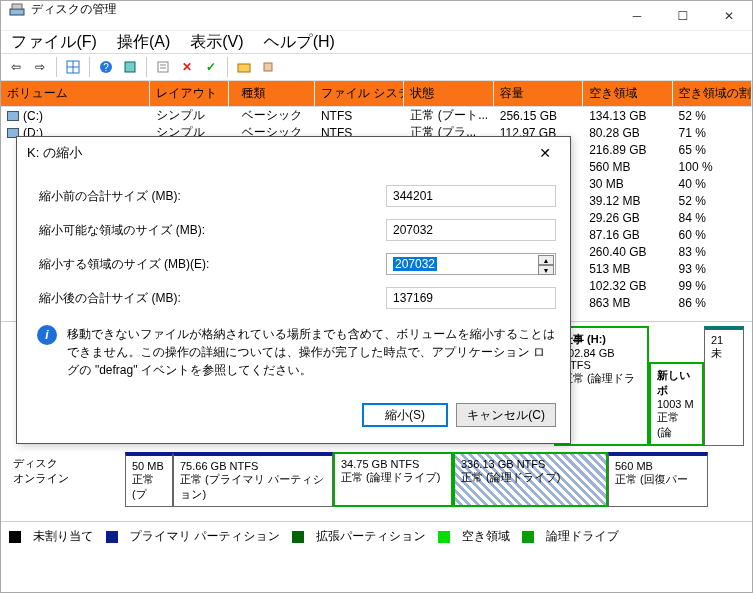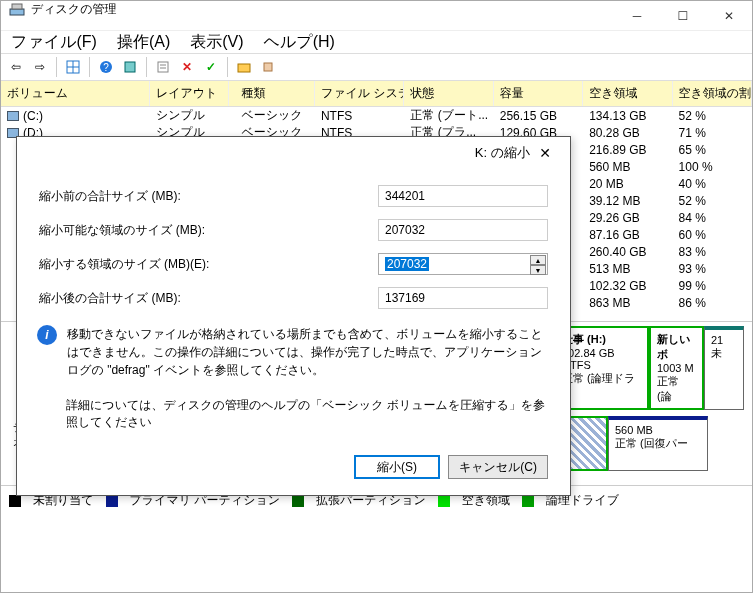--- a/index.html
+++ b/index.html
@@ -9,21 +9,21 @@
   .titlebar .icon { width: 16px; height: 16px; margin-right: 6px; }
   .titlebar .title { flex: 1; font-size: 12px; }
   .win-btns { display: flex; }
   .win-btn { width: 46px; height: 30px; display: flex; align-items: center; justify-content: center; color: #333; }
   .menubar { height: 22px; display: flex; align-items: center; padding: 0 6px; gap: 12px; font-size: 16px; }
   .menubar span { padding: 2px 4px; }
   .toolbar { height: 28px; border-top: 1px solid #ddd; border-bottom: 1px solid #ddd; display: flex; align-items: center; padding: 0 4px; gap: 2px; }
   .tb-btn { width: 22px; height: 22px; display: flex; align-items: center; justify-content: center; border: 1px solid transparent; }
   .tb-sep { width: 1px; height: 20px; background: #ccc; margin: 0 3px; }
   .list-area { position: relative; }
-  .list-header { display: flex; background: #fef9c3; border-bottom: 1px solid #ddd; }
+  .list-header { display: flex; background: #f97316; border-bottom: 1px solid #ddd; }
   .list-header > div { padding: 4px 6px; border-right: 1px solid #eee; font-size: 12px; overflow: hidden; white-space: nowrap; }
   .list-rows { }
   .list-row { display: flex; height: 17px; align-items: center; font-size: 12px; }
   .list-row > div { padding: 0 6px; overflow: hidden; white-space: nowrap; }
   .vol-icon { display: inline-block; width: 12px; height: 10px; background: #8bb6de; border: 1px solid #456; margin-right: 4px; vertical-align: middle; }
   .c0 { width: 150px; } .c1 { width: 80px; } .c2 { width: 80px; margin-left: 6px; } .c3 { width: 90px; } .c4 { width: 90px; } .c5 { width: 90px; } .c6 { width: 90px; } .c7 { width: 80px; }
 
   .graphical { margin-top: 10px; border-top: 1px solid #ccc; padding: 4px 8px 8px 8px; }
   .disk-row { display: flex; gap: 6px; margin-bottom: 6px; }
   .disk-label { width: 110px; padding: 4px; font-size: 11px; }
@@ -32,24 +32,24 @@
   .part.blue { border-top: 4px solid #0a1c8e; }
   .part.green { border: 2px solid #0a0; }
   .part.black { border-top: 4px solid #0f766e; }
   .part.hatch { background: repeating-linear-gradient(45deg,#fff,#fff 3px,#9cb2d6 3px,#9cb2d6 6px); }
   .part .pname { font-weight: bold; }
   .legend { border-top: 1px solid #ccc; padding: 6px 8px; display: flex; gap: 12px; font-size: 12px; align-items: center; }
   .lg-sw { width: 12px; height: 12px; }
 
   
   .modal { position: absolute; left: 15px; top: 135px; width: 555px; background: #fff; border: 1px solid #555; box-shadow: 2px 2px 8px rgba(0,0,0,.2); }
-  .modal-title { height: 32px; display: flex; align-items: center; padding: 0 10px; font-size: 13px; text-align: right; }
+  .modal-title { height: 32px; display: flex; align-items: center; padding: 0 10px; font-size: 13px; }
   .modal-title .t { flex: 1; }
   .modal-close { width: 30px; height: 30px; display: flex; align-items: center; justify-content: center; font-size: 14px; }
-  .modal-body { padding: 10px 22px 16px 22px; }
+  .modal-body { padding: 10px 14px 16px 22px; }
   .field-row { display: flex; align-items: center; height: 34px; }
   .field-row .lbl { flex: 1; font-size: 12px; }
   .field-row .val { width: 170px; height: 22px; border: 1px solid #aaa; padding: 2px 6px; font-size: 12px; display: flex; align-items: center; background: #fff; }
   .field-row .spin { position: relative; }
   .field-row .spin .btns { position: absolute; right: 1px; top: 1px; width: 16px; height: 20px; display: flex; flex-direction: column; }
   .field-row .spin .btns div { flex: 1; border: 1px solid #888; background: #eee; font-size: 7px; display: flex; align-items: center; justify-content: center; }
   .field-row .selected { background: #0078d7; color: #fff; padding: 0 2px; }
   .info-row { display: flex; gap: 10px; margin-top: 10px; font-size: 12px; }
   .info-icon { width: 20px; height: 20px; border-radius: 50%; background: #1e6fd9; color: #fff; display: flex; align-items: center; justify-content: center; font-weight: bold; font-style: italic; flex-shrink: 0; margin-left: -2px; }
   .dlg-btns { display: flex; justify-content: flex-end; gap: 8px; margin-top: 24px; }
@@ -152,21 +152,21 @@
           <div class="c5">256.15 GB</div>
           <div class="c6">134.13 GB</div>
           <div class="c7">52 %</div>
         </div>
         <div class="list-row">
           <div class="c0"><span class="vol-icon"></span>(D:)</div>
           <div class="c1">シンプル</div>
           <div class="c2">ベーシック</div>
           <div class="c3">NTFS</div>
           <div class="c4">正常 (プラ...</div>
-          <div class="c5">129.60 GB</div>
+          <div class="c5">112.97 GB</div>
           <div class="c6">80.28 GB</div>
           <div class="c7">71 %</div>
         </div>
         <div class="list-row">
           <div class="c0"></div>
           <div class="c1"></div>
           <div class="c2"></div>
           <div class="c3"></div>
           <div class="c4"></div>
           <div class="c5"></div>
@@ -183,21 +183,21 @@
           <div class="c6">560 MB</div>
           <div class="c7">100 %</div>
         </div>
         <div class="list-row">
           <div class="c0"></div>
           <div class="c1"></div>
           <div class="c2"></div>
           <div class="c3"></div>
           <div class="c4"></div>
           <div class="c5"></div>
-          <div class="c6">20 MB</div>
+          <div class="c6">30 MB</div>
           <div class="c7">40 %</div>
         </div>
         <div class="list-row">
           <div class="c0"></div>
           <div class="c1"></div>
           <div class="c2"></div>
           <div class="c3"></div>
           <div class="c4"></div>
           <div class="c5"></div>
           <div class="c6">39.12 MB</div>
@@ -267,21 +267,21 @@
   </div>
 
   <div class="graphical">
     <div class="disk-row" style="justify-content:flex-end">
       <div class="part-row" style="flex:0 0 auto" id="parts-upper">
           <div class="part green" style="width: 95px;">
             <div class="pname">仕事 (H:)</div>
             <div>102.84 GB NTFS</div>
             <div>正常 (論理ドライ</div>
           </div>
-          <div class="part green" style="width: 55px;">
+          <div class="part green" style="width: 55px; margin-top: 36px;">
             <div class="pname">新しいボ</div>
             <div>1003 M</div>
             <div>正常 (論</div>
           </div>
           <div class="part black" style="width: 28px;">
             <div>21</div>
             <div>未</div>
           </div>
         </div>
     </div>
@@ -353,24 +353,20 @@
         </div>
       </div>
       <div class="field-row">
         <div class="lbl">縮小後の合計サイズ (MB):</div>
         <div class="val" style="border-color:#ccc">137169</div>
       </div>
       <div class="info-row">
         <div class="info-icon">i</div>
         <div style="line-height:1.5">移動できないファイルが格納されている場所までも含めて、ボリュームを縮小することはできません。この操作の詳細については、操作が完了した時点で、アプリケーション ログの "defrag" イベントを参照してください。</div>
       </div>
-      <div class="info-row" style="margin-top:18px">
-        <div style="width:20px"></div>
-        <div>詳細については、ディスクの管理のヘルプの「ベーシック ボリュームを圧縮する」を参照してください</div>
-      </div>
       <div class="dlg-btns">
         <div class="dlg-btn primary">縮小(S)</div>
         <div class="dlg-btn">キャンセル(C)</div>
       </div>
     </div>
   </div>
 
 </div>
 
 </body></html>

